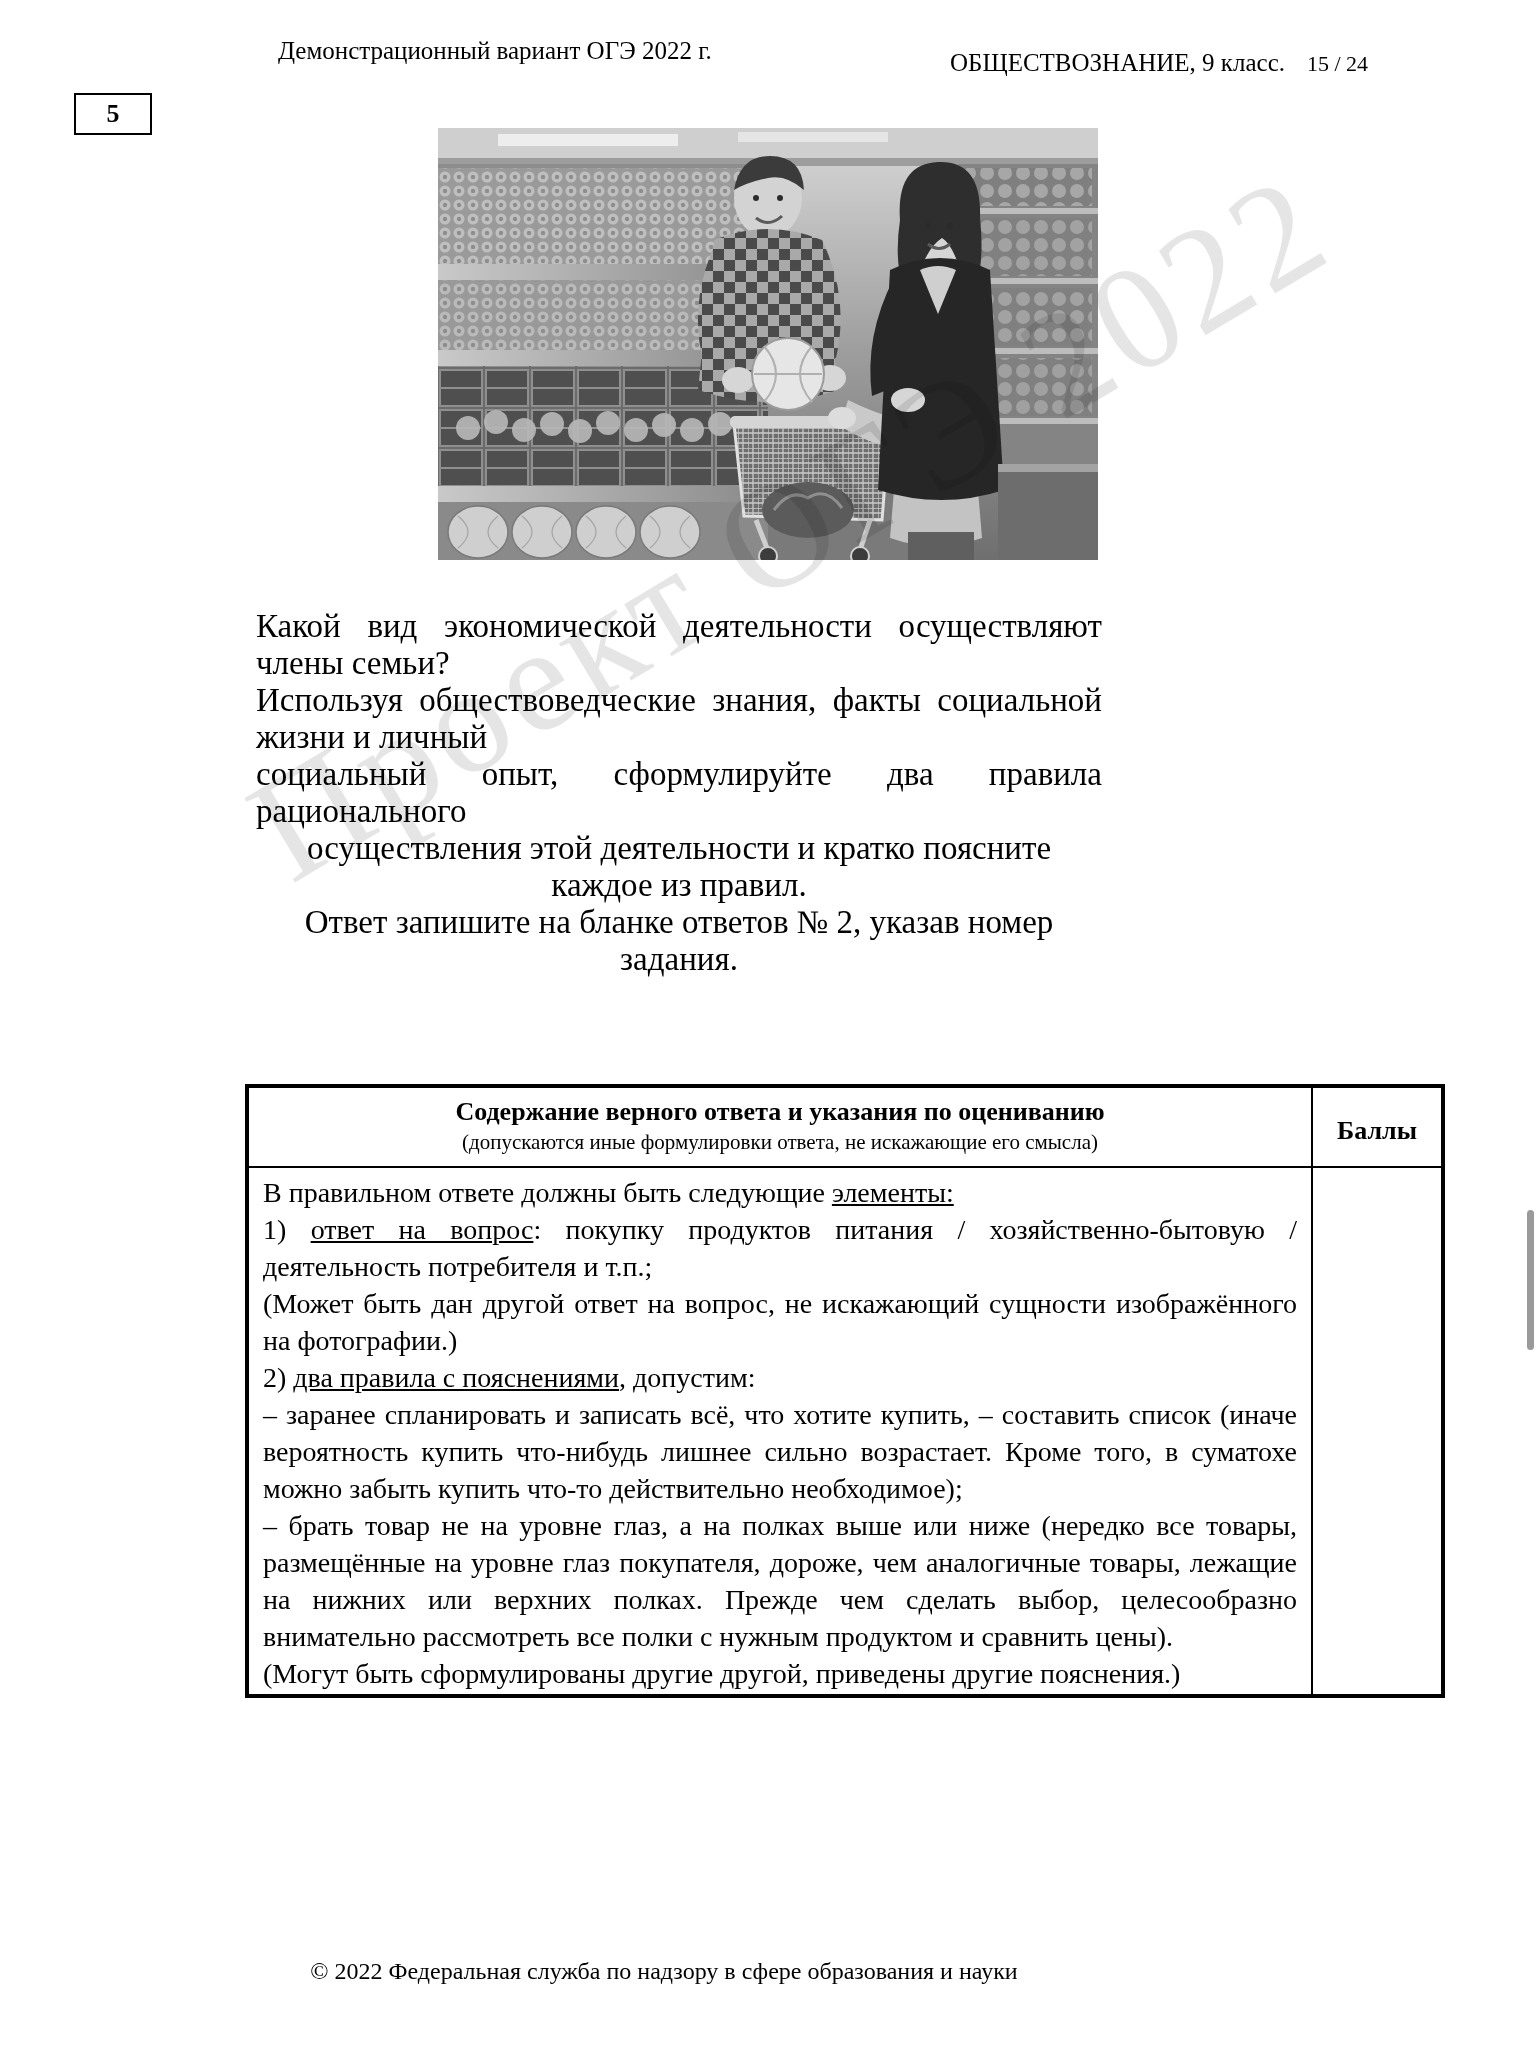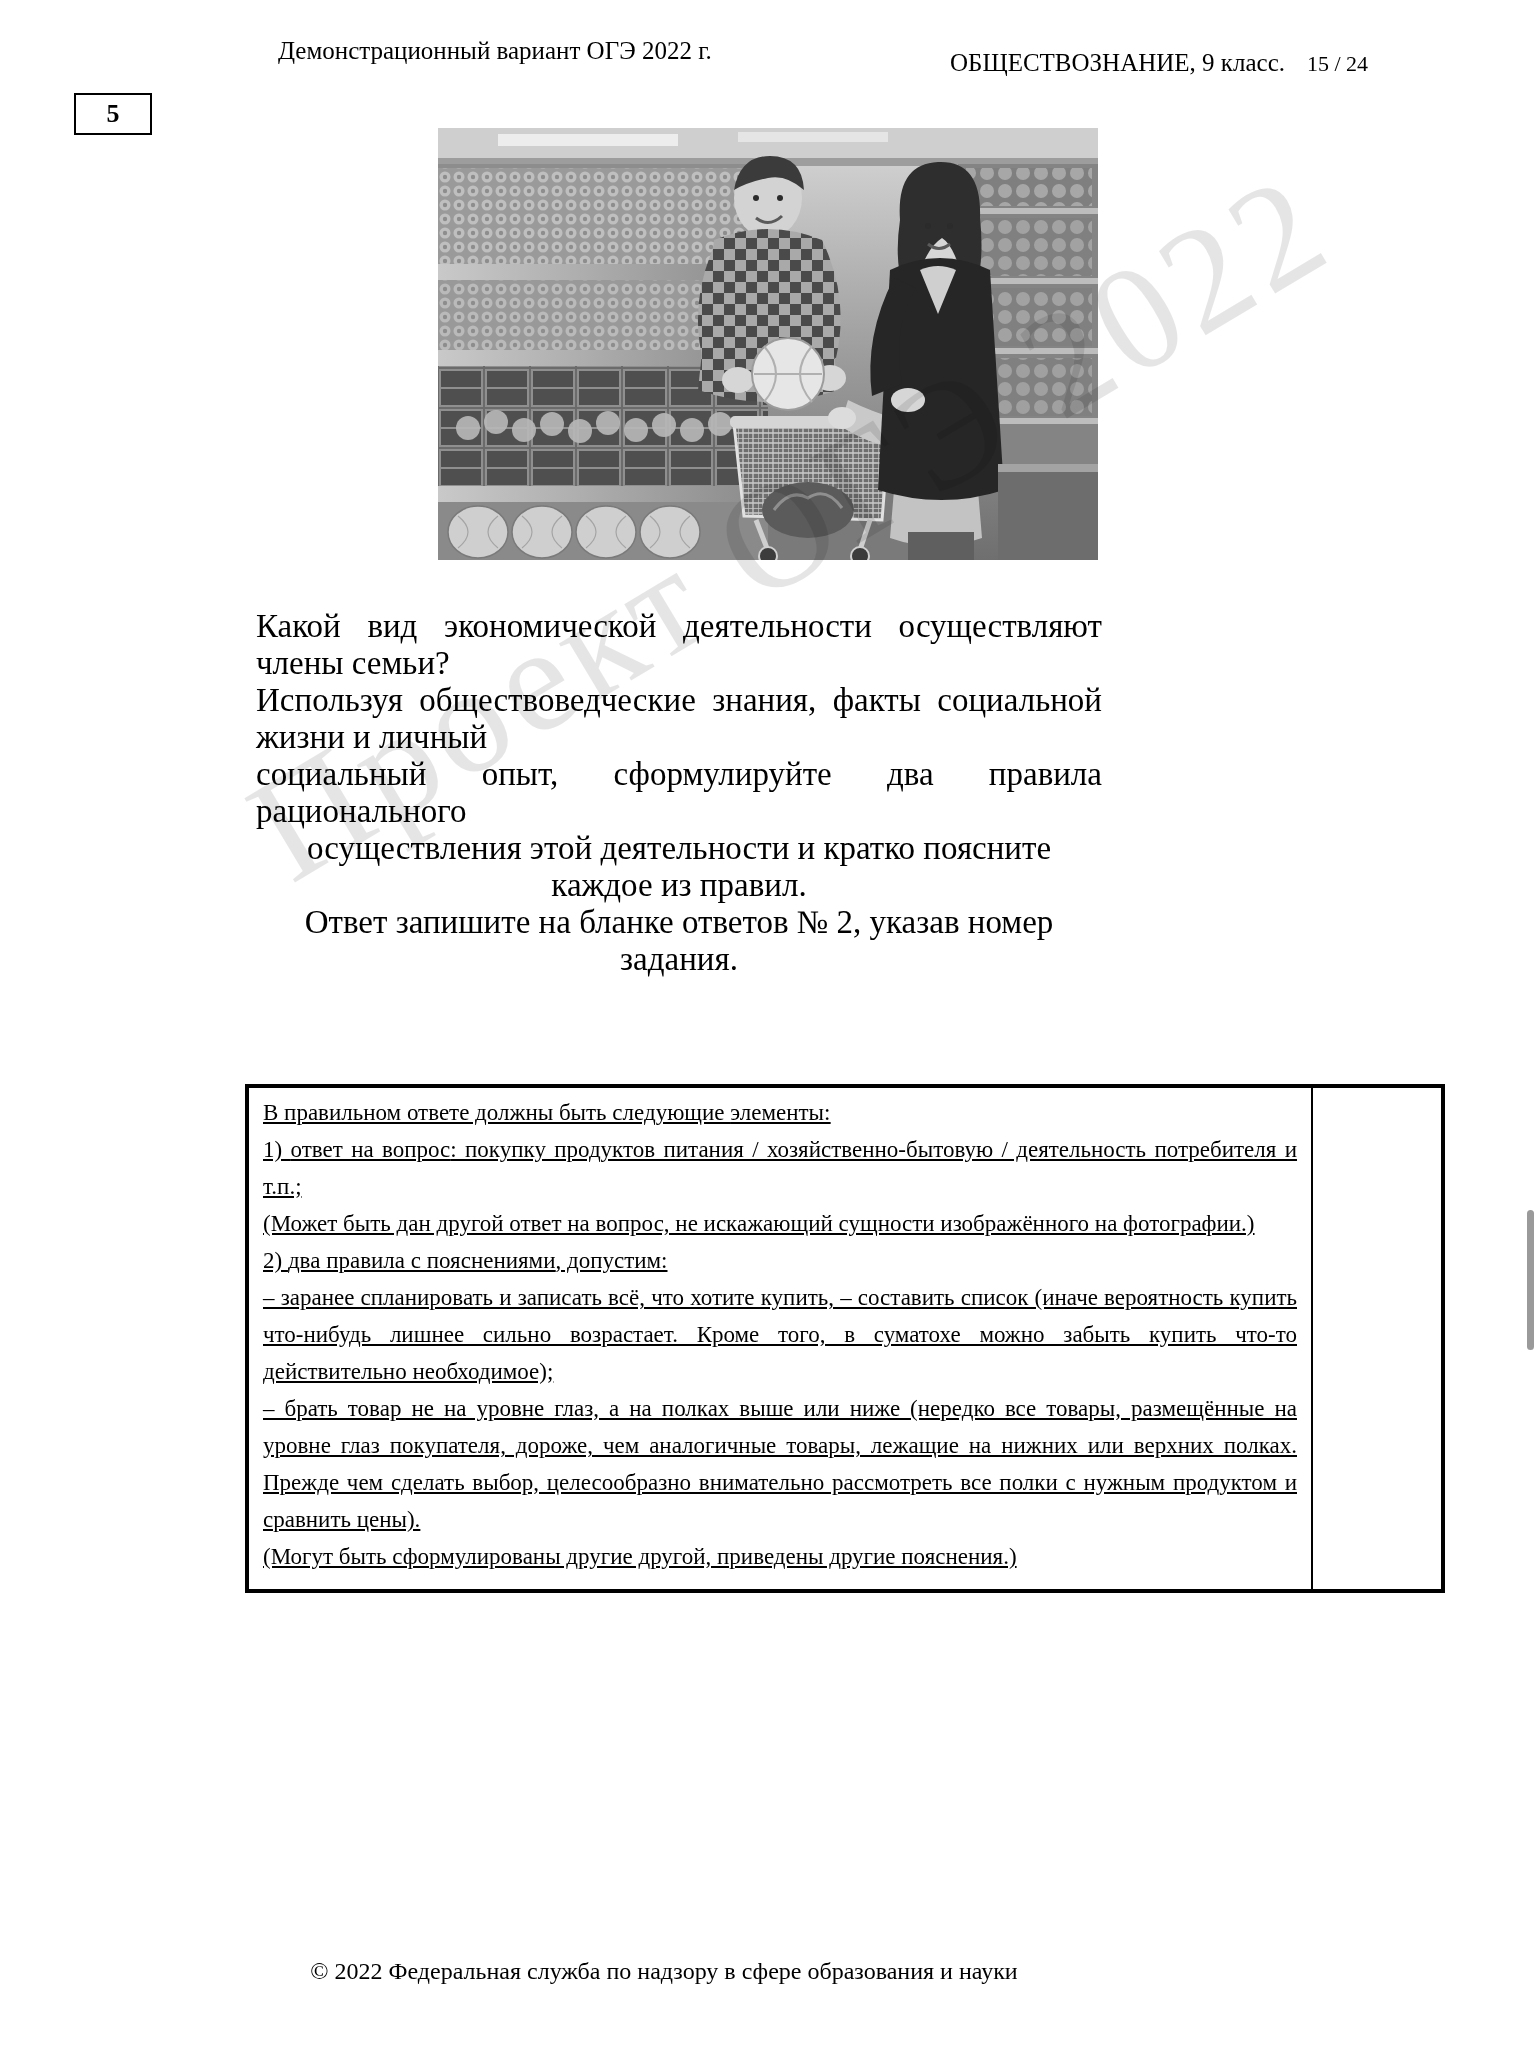--- a/index.html
+++ b/index.html
@@ -138,25 +138,24 @@
     font-size: 21px;
     line-height: 28px;
   }
   .th-points {
     font-size: 26px;
     font-weight: bold;
     text-align: center;
     padding-top: 28px;
   }
   .cell-body {
-    padding: 6px 14px 14px 14px;
-    font-size: 23px;
+    padding: 6px 14px 2px 14px;
+    font-size: 28px;
     line-height: 37px;
     text-align: justify;
-    text-decoration: underline;
   }
   .cell-body p {
     margin: 0;
   }
   .cell-body .left {
     text-align: left;
   }
   .u { text-decoration: underline; }
   .col-points { width: 128px; }
 
@@ -393,20 +392,31 @@
     <div style="text-align:justify;">Какой вид экономической деятельности осуществляют члены семьи?</div>
     <div style="text-align:justify;">Используя обществоведческие знания, факты социальной жизни и личный</div>
     <div style="text-align:justify; word-spacing:26px;">социальный опыт, сформулируйте два правила рационального</div>
     <div class="lastline">осуществления этой деятельности и кратко поясните каждое из правил.</div>
     <div class="lastline">Ответ запишите на бланке ответов № 2, указав номер задания.</div>
   </div>
 
   <div class="ans-table">
     <table>
       <tbody>
+          <tr>
+        <td>
+          <div class="th-content">
+            <div class="t1">Содержание верного ответа и указания по оцениванию</div>
+            <div class="t2">(допускаются иные формулировки ответа, не искажающие его смысла)</div>
+          </div>
+        </td>
+        <td class="col-points">
+          <div class="th-points">Баллы</div>
+        </td>
+      </tr>
       <tr>
         <td>
           <div class="cell-body">
             <p>В правильном ответе должны быть следующие <span class="u">элементы:</span></p>
             <p>1) <span class="u">ответ на вопрос</span>: покупку продуктов питания / хозяйственно-бытовую / деятельность потребителя и т.п.;</p>
             <p>(Может быть дан другой ответ на вопрос, не искажающий сущности изображённого на фотографии.)</p>
             <p>2) <span class="u">два правила с пояснениями</span>, допустим:</p>
             <p>– заранее спланировать и записать всё, что хотите купить, – составить список (иначе вероятность купить что-нибудь лишнее сильно возрастает. Кроме того, в суматохе можно забыть купить что-то действительно необходимое);</p>
             <p>– брать товар не на уровне глаз, а на полках выше или ниже (нередко все товары, размещённые на уровне глаз покупателя, дороже, чем аналогичные товары, лежащие на нижних или верхних полках. Прежде чем сделать выбор, целесообразно внимательно рассмотреть все полки с нужным продуктом и сравнить цены).</p>
             <p class="left">(Могут быть сформулированы другие другой, приведены другие пояснения.)</p>

